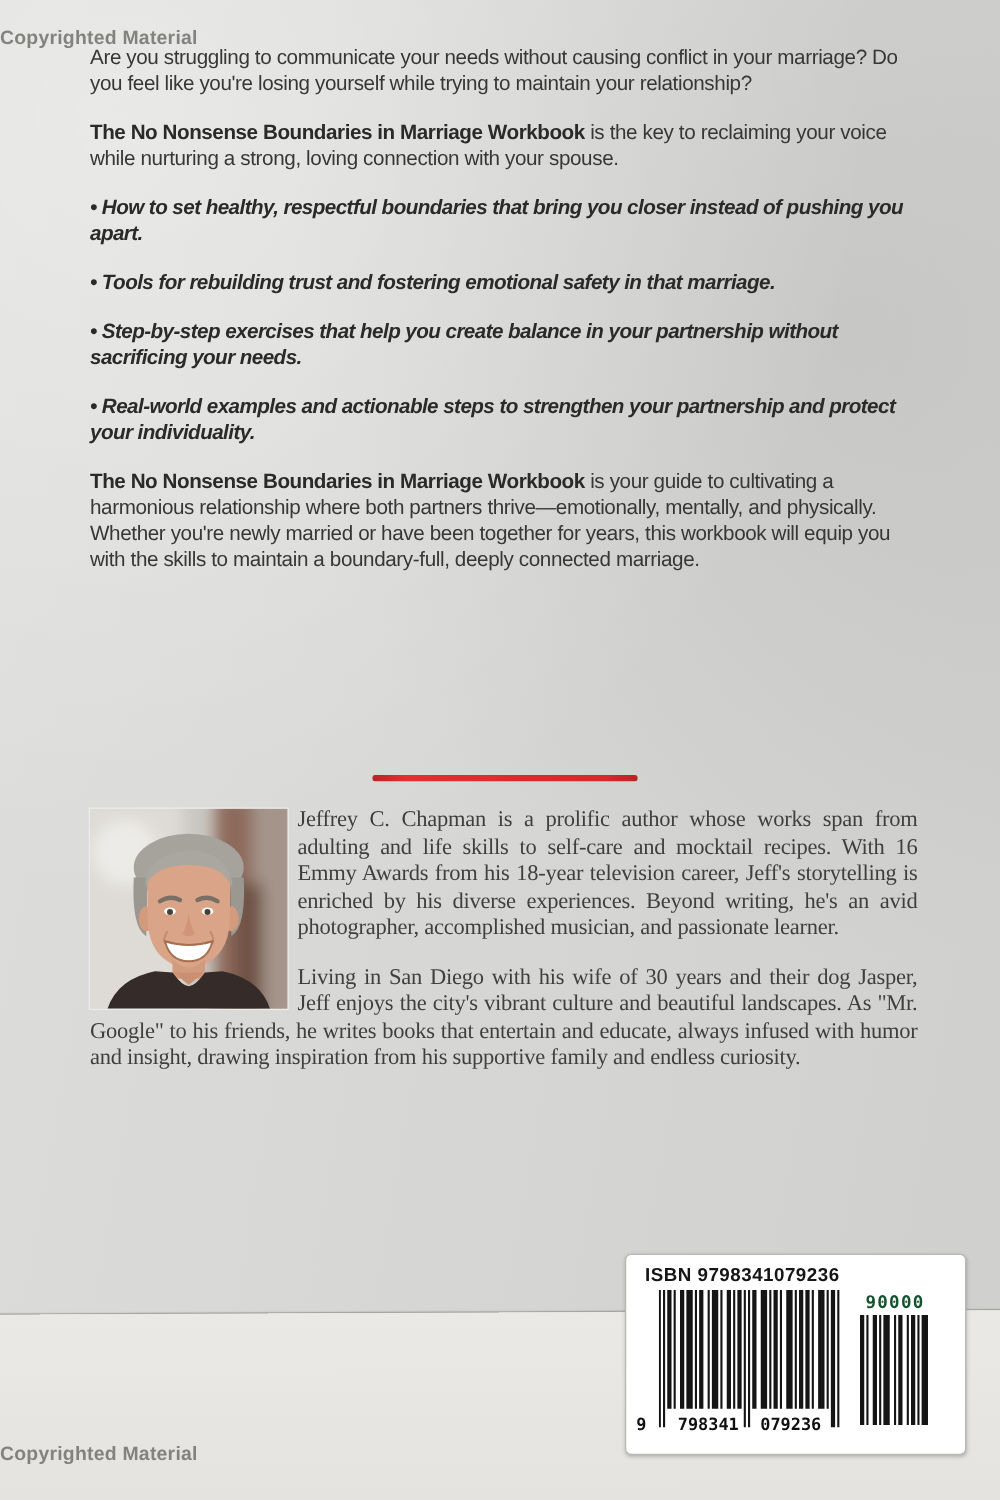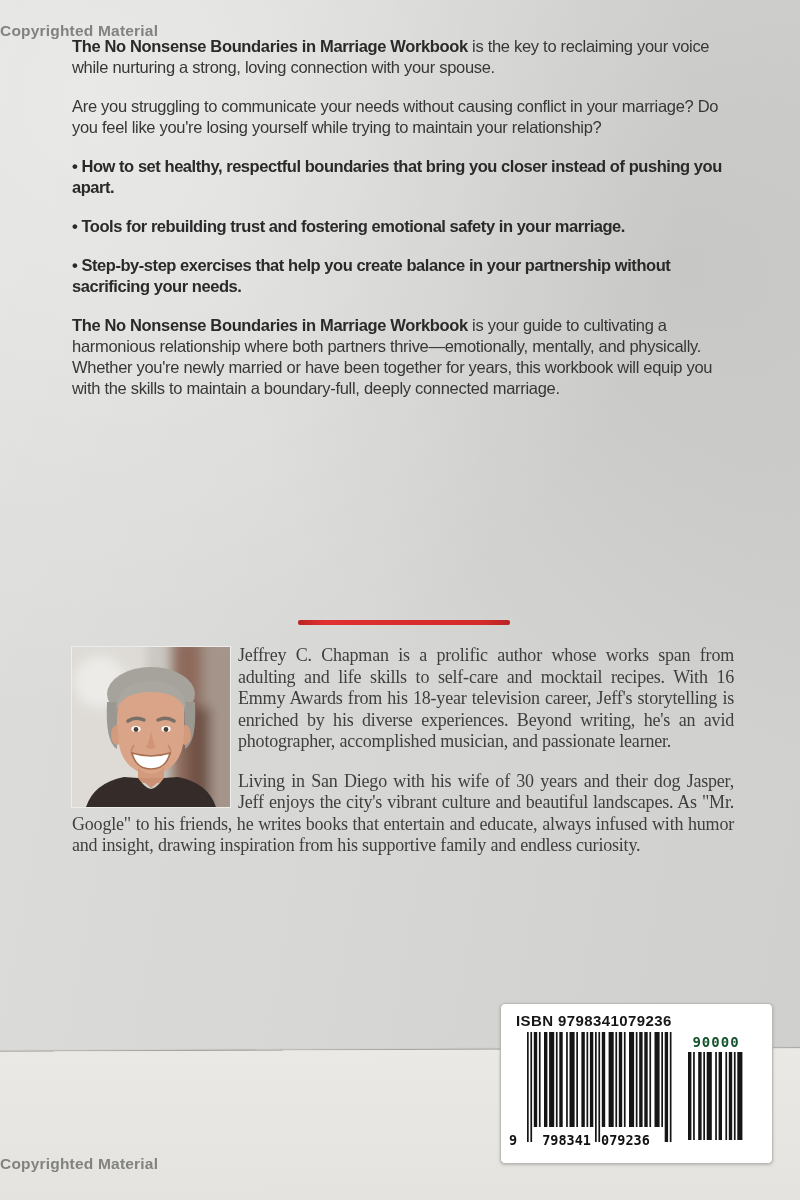--- a/index.html
+++ b/index.html
@@ -23,21 +23,21 @@
     color:#82827e;font-size:15.5px;font-weight:600;letter-spacing:.2px;
   }
   .watermark.top{top:22px;}
   .watermark.bottom{top:1155px;width:560px;}
   .copy{
     position:absolute;left:72px;top:36px;width:662px;
     color:#373737;font-size:16.5px;line-height:21px;letter-spacing:-.3px;
   }
   .copy p{margin:0 0 18px 0;}
   .copy b{color:#2a2a2a;letter-spacing:-.35px;}
-  .copy p.bullet{font-weight:bold;color:#2a2a2a;letter-spacing:-.45px;}
+  .copy p.bullet{font-weight:bold;color:#2a2a2a;letter-spacing:-.45px;font-style:italic;}
   .divider{
     position:absolute;left:298px;top:620px;width:212px;height:5px;
     background:linear-gradient(90deg,#b92424,#e03030 12%,#d32a2a 88%,#b92424);
     border-radius:2px;
   }
   .bio{
     position:absolute;left:72px;top:645px;width:662px;
     color:#3f3f3d;font-size:18px;line-height:21.5px;letter-spacing:-.2px;
     text-align:justify;
     font-family:Liberation Serif, serif;
@@ -55,42 +55,43 @@
   .isbn-label{
     position:absolute;left:15px;top:8px;
     font-weight:700;font-size:15px;letter-spacing:.4px;color:#161616;
   }
   .main-code{position:absolute;left:8px;top:28px;width:170px;height:128px;}
   .main-code svg{position:absolute;left:18px;top:0;}
   .digits{position:absolute;left:0;top:100px;width:168px;display:flex;
     font-family:"DejaVu Sans Mono",monospace;font-size:13.5px;font-weight:600;color:#111;}
   .digits .lead{width:14px;text-align:left;}
   .digits .g1{width:56px;margin-left:12px;text-align:right;}
-  .digits .g2{width:56px;margin-left:10px;text-align:left;}
+  .digits .g2{width:56px;margin-left:10px;text-align:right;}
   .addon{position:absolute;left:186px;top:30px;width:58px;text-align:center;}
   .addon .price{
     font-family:"DejaVu Sans Mono",monospace;font-size:14px;font-weight:600;
     color:#14532d;letter-spacing:1px;margin-bottom:2px;
   }
 </style>
 </head>
 <body>
 
 <div class="page">
 
   <div class="bottom-strip"></div>
 
   <div class="watermark top">Copyrighted Material</div>
 
   <div class="copy">
+    <p>Are you struggling to communicate your needs without causing conflict in your marriage? Do you feel like you're losing yourself while trying to maintain your relationship?</p>
     <p><b>The No Nonsense Boundaries in Marriage Workbook</b><span> is the key to reclaiming your voice while nurturing a strong, loving connection with your spouse.</span></p>
-    <p>Are you struggling to communicate your needs without causing conflict in your marriage? Do you feel like you're losing yourself while trying to maintain your relationship?</p>
     <p class="bullet">• How to set healthy, respectful boundaries that bring you closer instead of pushing you apart.</p>
-    <p class="bullet">• Tools for rebuilding trust and fostering emotional safety in your marriage.</p>
+    <p class="bullet">• Tools for rebuilding trust and fostering emotional safety in that marriage.</p>
     <p class="bullet">• Step-by-step exercises that help you create balance in your partnership without sacrificing your needs.</p>
+    <p class="bullet">• Real-world examples and actionable steps to strengthen your partnership and protect your individuality.</p>
     <p><b>The No Nonsense Boundaries in Marriage Workbook</b><span> is your guide to cultivating a harmonious relationship where both partners thrive—emotionally, mentally, and physically. Whether you're newly married or have been together for years, this workbook will equip you with the skills to maintain a boundary-full, deeply connected marriage.</span></p>
   </div>
 
   <div class="divider"></div>
 
   <div class="bio">
     <div class="photo">
       <svg viewBox="0 0 158 160" width="158" height="160">
         <defs>
             <filter id="pb" x="-20%" y="-20%" width="140%" height="140%">

